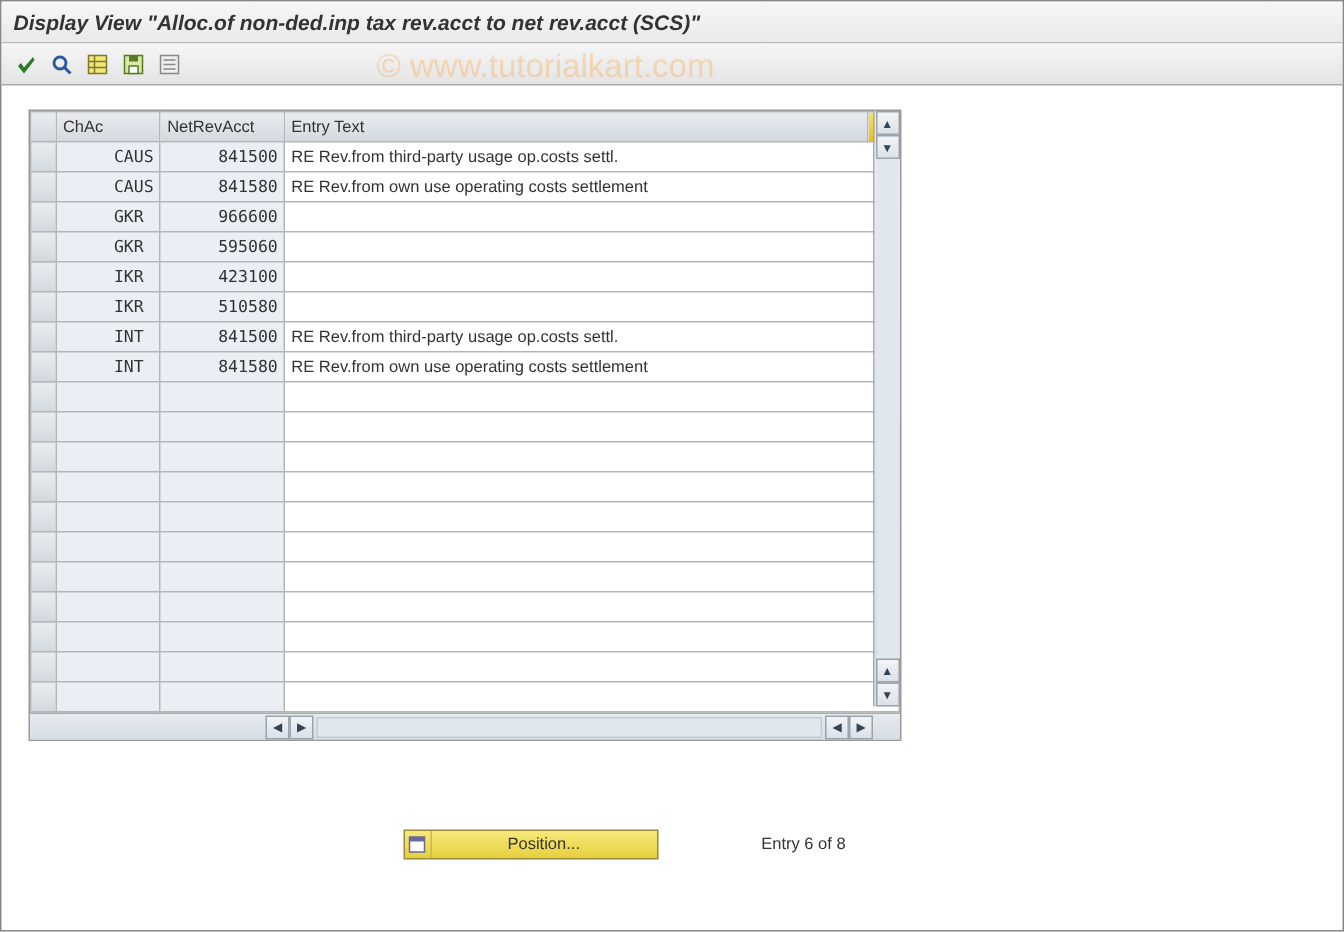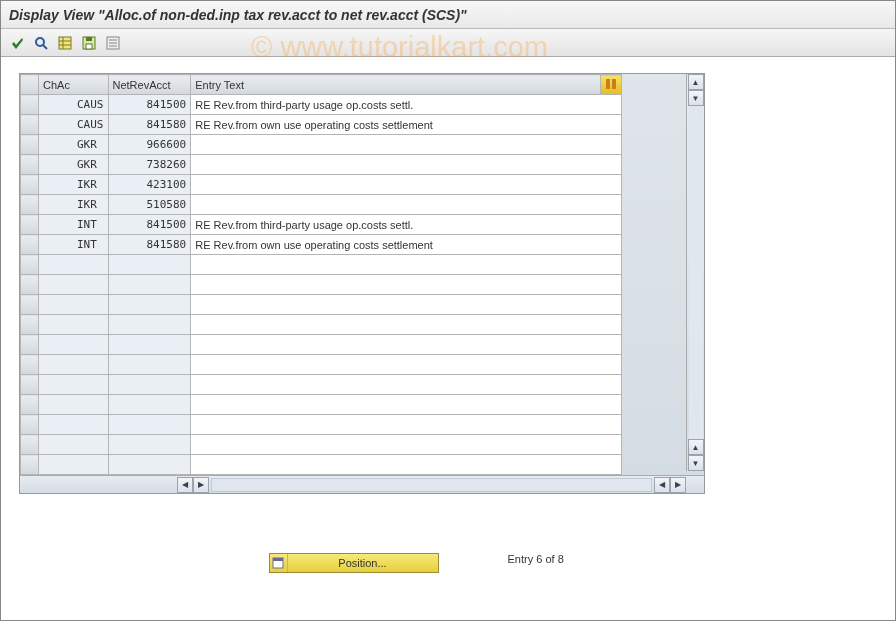--- a/index.html
+++ b/index.html
@@ -9,21 +9,21 @@
       font-family: Arial, sans-serif;
       font-size: 11px;
       background: #fff;
       border: 1px solid #888;
       position: relative;
       overflow: hidden;
     }
     .watermark {
       position: absolute;
       top: 30px; left: 250px;
-      font-size: 29px;
+      font-size: 22px;
       color: rgba(255,140,0,.25);
       pointer-events: none;
       z-index: 50;
     }
     .header {
       background: linear-gradient(#f7f7f7, #e9e9e9);
       height: 28px;
       border-bottom: 1px solid #bbb;
       display: flex; align-items: center;
       padding: 0 8px;
@@ -44,21 +44,21 @@
       display:flex; align-items:center; justify-content:center;
       border: 1px solid transparent;
       border-radius: 2px;
       cursor: pointer;
     }
 
     .table-area {
       padding: 16px 10px 0 18px;
     }
     .table-wrap {
-      width: 686px;
+      width: 582px;
       border: 1px solid #999;
       background: linear-gradient(#dfe5ea,#d4dce3);
       position: relative;
     }
     .grid {
       border-collapse: collapse;
       background: #fff;
     }
     .grid th, .grid td {
       border: 1px solid #b5b5b5;
@@ -113,21 +113,21 @@
       background: linear-gradient(#e6ebf0,#d5dde5);
     }
     .hscroll .spacer1 { width:157px; }
     .hscroll .track { flex:1; height:14px; background:#e1e7ee; margin:0 2px; border:1px solid #c2cad3; }
     .hscroll .gap { width:18px; }
 
     .bottom {
       position:absolute;
       left:0; right:0;
       top: 552px;
-      display:flex; 
+      display:flex; align-items:center;
       justify-content:center;
       gap: 69px;
     }
     .pos-btn {
       display:flex; align-items:center;
       height:20px;
       border:1px solid #9a8a3a;
       background: linear-gradient(#f8e97a,#e6cf3d);
       cursor:pointer;
       width:170px;
@@ -218,21 +218,21 @@
           </tr>
           <tr>
             <td class="rowhdr"></td>
             <td class="inp">GKR</td>
             <td class="inp">966600</td>
             <td class="disp" colspan="2"></td>
           </tr>
           <tr>
             <td class="rowhdr"></td>
             <td class="inp">GKR</td>
-            <td class="inp">738260</td>
+            <td class="inp">595060</td>
             <td class="disp" colspan="2"></td>
           </tr>
           <tr>
             <td class="rowhdr"></td>
             <td class="inp">IKR</td>
             <td class="inp">423100</td>
             <td class="disp" colspan="2"></td>
           </tr>
           <tr>
             <td class="rowhdr"></td>

